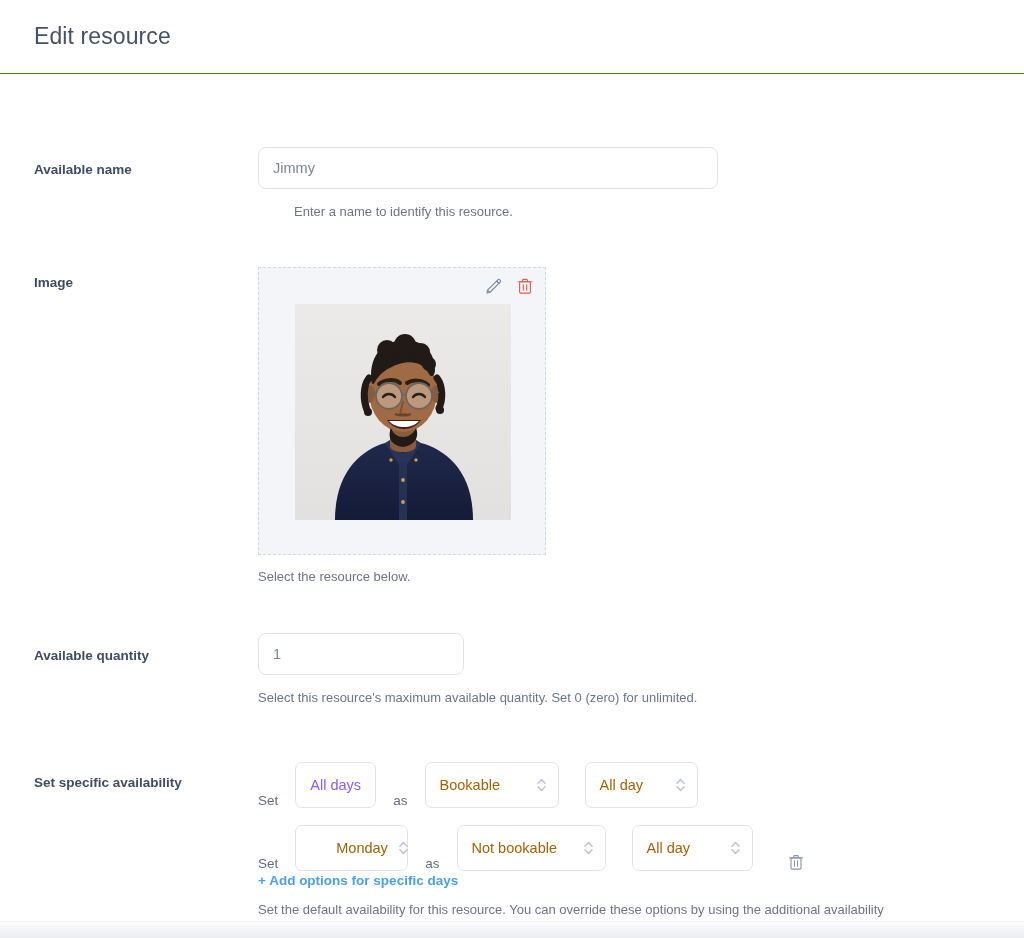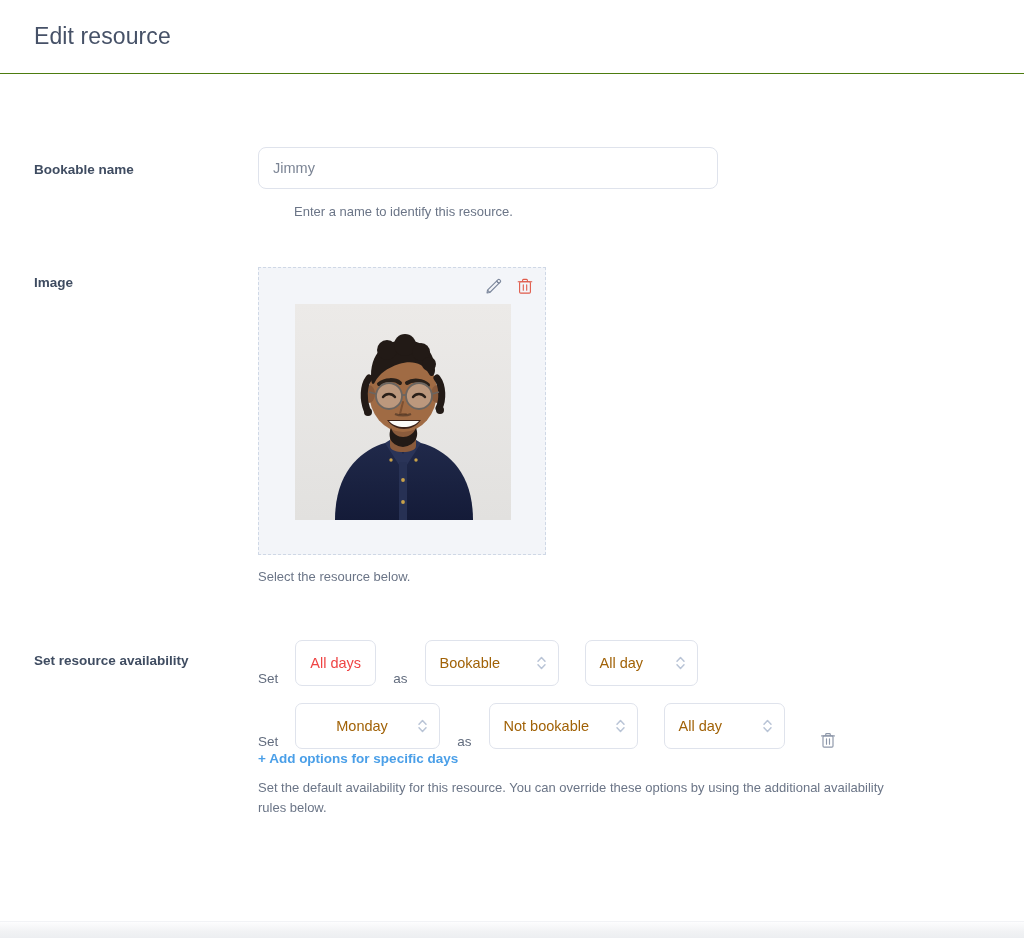--- a/index.html
+++ b/index.html
@@ -142,38 +142,38 @@
     display: flex;
     align-items: center;
     justify-content: space-between;
     padding: 0 11px 0 14px;
     font-size: 14.5px;
     color: #a16207;
     cursor: pointer;
     white-space: nowrap;
   }
   .fake-select.is-static {
-    color: #ef4444;
+    color: #8b5cf6;
     cursor: default;
     padding-right: 8px;
   }
   .fake-select .chev {
     margin-left: 10px;
     display: block;
     width: 11px;
     height: 16px;
     flex: 0 0 11px;
   }
   .fake-select .chev svg { display: block; }
 
   
   .sel-days-1   { width: 81px; }
   .sel-status-1 { width: 134px; }
   .sel-time-1   { width: 113px; }
-  .sel-days-2   { width: 145px; padding-left: 40px; }
+  .sel-days-2   { width: 113px; padding-left: 40px; }
   .sel-status-2 { width: 149px; }
   .sel-time-2   { width: 121px; }
 
   .row-gap { width: 10px; flex: 0 0 10px; }
 
   .row-trash {
     margin-left: 27px;
     width: 16px; height: 18px;
     border: none; background: none; padding: 0; cursor: pointer;
     display: block;
@@ -203,21 +203,21 @@
 </head>
 <body>
 
 <div class="page-header">
   <div class="page-title">Edit resource</div>
 </div>
 
 <div class="form-body">
 
   <div class="form-row row-name">
-    <div class="form-label">Bookable name</div>
+    <div class="form-label">Available name</div>
     <div class="form-control">
       <input class="text-input input-name" type="text" value="Jimmy" style="">
       <div class="help-text help-name">Enter a name to identify this resource.</div>
     </div>
   </div>
 
   <div class="form-row row-image">
     <div class="form-label label-image">Image</div>
     <div class="form-control">
 
@@ -308,23 +308,30 @@
             </g>
           </svg>
         </div>
 
       </div>
 
       <div class="help-text help-image">Select the resource below.</div>
     </div>
   </div>
 
+  <div class="form-row row-qty">
+    <div class="form-label">Available quantity</div>
+    <div class="form-control">
+      <input class="text-input input-qty" type="text" value="1" style="">
+      <div class="help-text">Select this resource's maximum available quantity. Set 0 (zero) for unlimited.</div>
+    </div>
+  </div>
 
   <div class="form-row row-avail">
-    <div class="form-label label-avail">Set resource availability</div>
+    <div class="form-label label-avail">Set specific availability</div>
     <div class="form-control">
 
       
       <div class="avail-row">
         <span class="avail-word">Set</span>
 
         <div class="fake-select is-static sel-days-1">
           <span>All days</span>
         </div>
 

